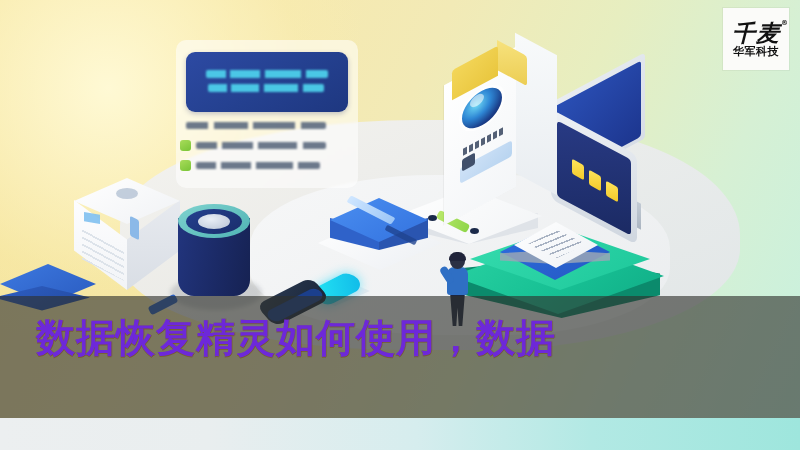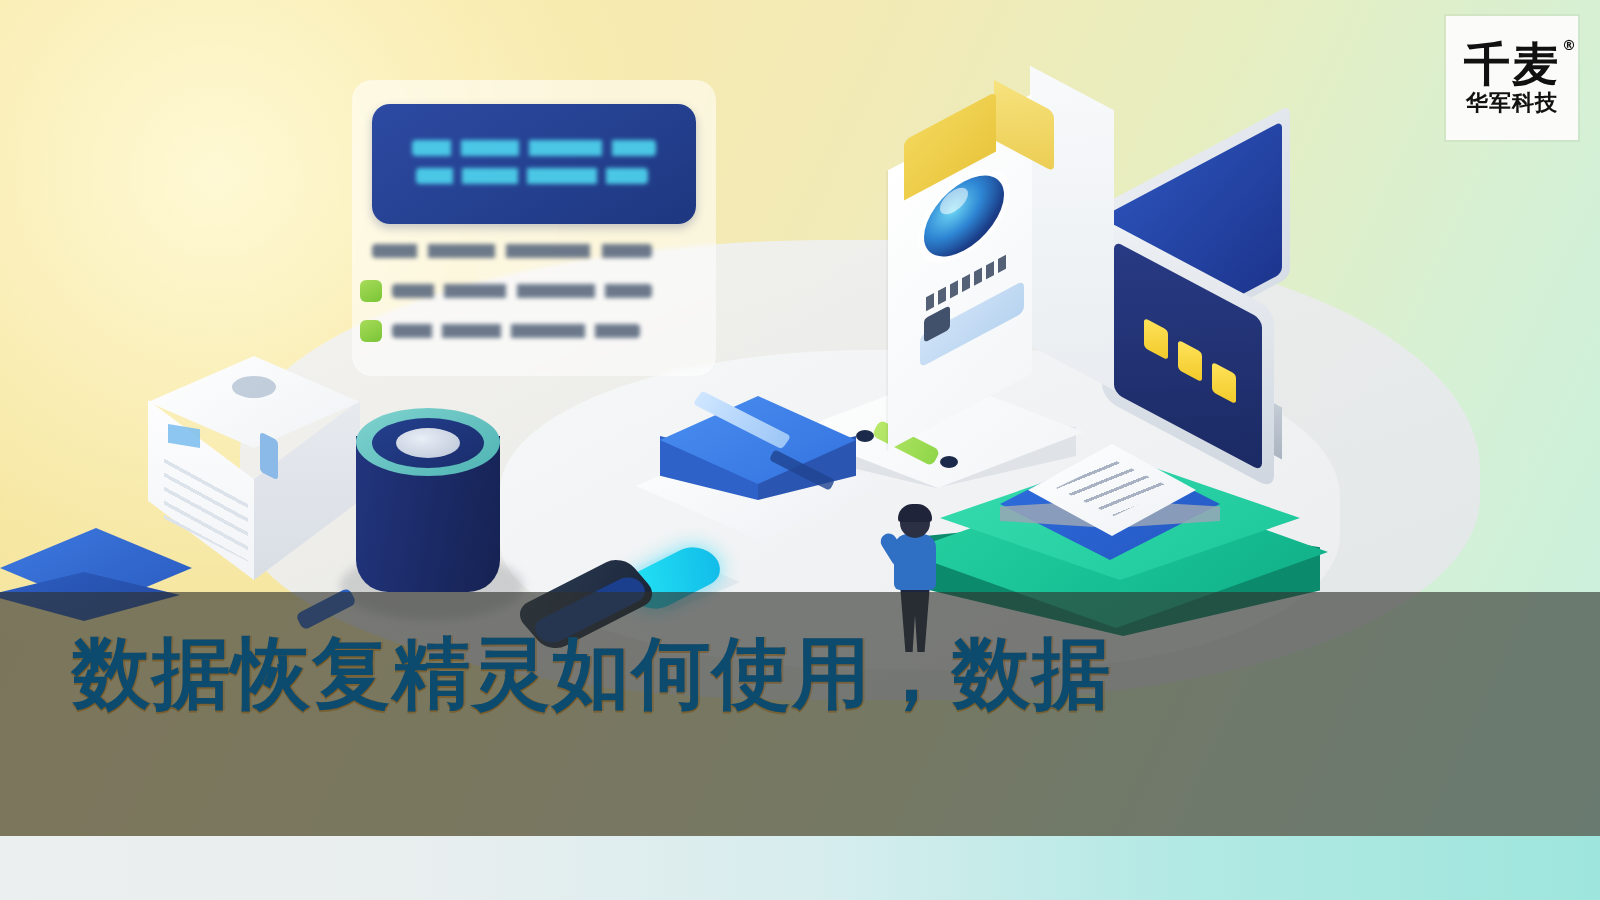--- a/index.html
+++ b/index.html
@@ -344,21 +344,21 @@
   }
   .title-wrap{
     position:absolute;left:36px;top:316px;width:640px;
   }
   .title-line{
     font-family:"DejaVu Sans","Liberation Sans",sans-serif;
     font-weight:bold;
     font-size:39px;
     line-height:44px;
     letter-spacing:1px;
-    color:#0c4a6e;
+    color:#6d28d9;
     text-shadow:0 1px 0 rgba(120,70,0,.45), 1px 0 0 rgba(120,70,0,.3);
     white-space:nowrap;
   }
 
   
   .bottom-strip{
     position:absolute;left:0;top:418px;width:800px;height:32px;
     background:linear-gradient(90deg,#eceff0 0%,#e9eeef 26%,#d6edee 52%,#b2e9e4 74%,#9ee6dd 100%);
   }
 
@@ -366,20 +366,21 @@
   .logo{
     position:absolute;left:723px;top:8px;width:66px;height:62px;
     background:#fbfbf9;
     display:flex;flex-direction:column;align-items:center;justify-content:center;
     box-shadow:0 0 0 1px rgba(0,0,0,.04);
   }
   .logo-main{
     font-family:"DejaVu Sans","Liberation Sans",sans-serif;
     font-weight:bold;font-size:23px;line-height:24px;color:#111;letter-spacing:1px;
     position:relative;
+    font-style:italic;
   }
   .logo-reg{
     position:absolute;right:-9px;top:-1px;font-size:7px;font-weight:bold;line-height:7px;
   }
   .logo-sub{
     font-family:"DejaVu Sans","Liberation Sans",sans-serif;
     font-weight:bold;font-size:11px;line-height:13px;color:#111;letter-spacing:.5px;margin-top:0;
   }
 </style>
 </head>

